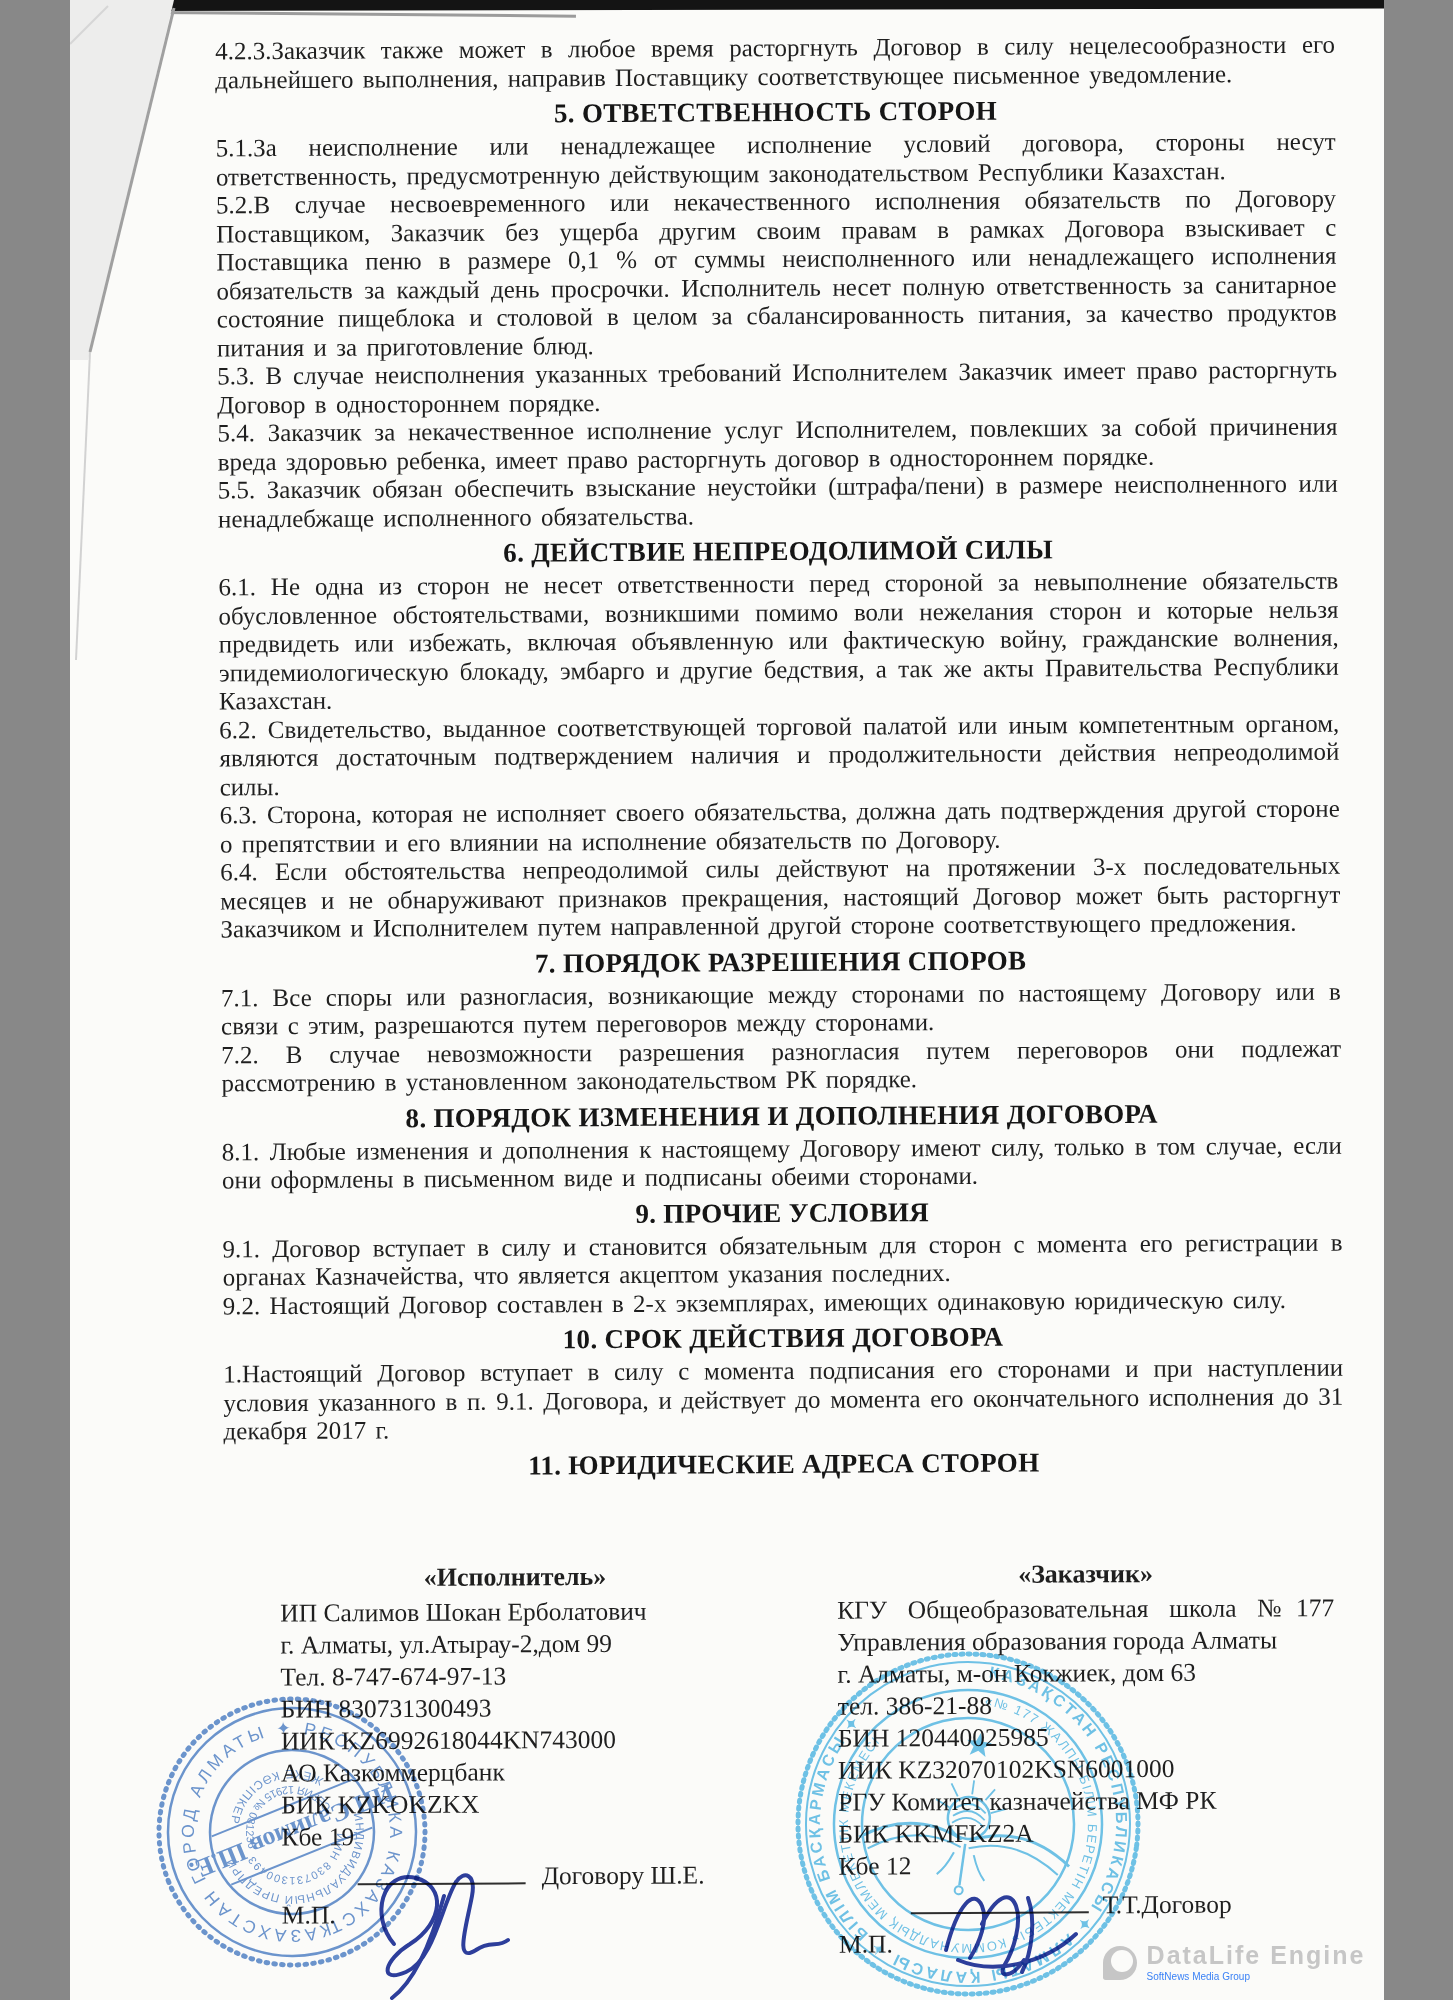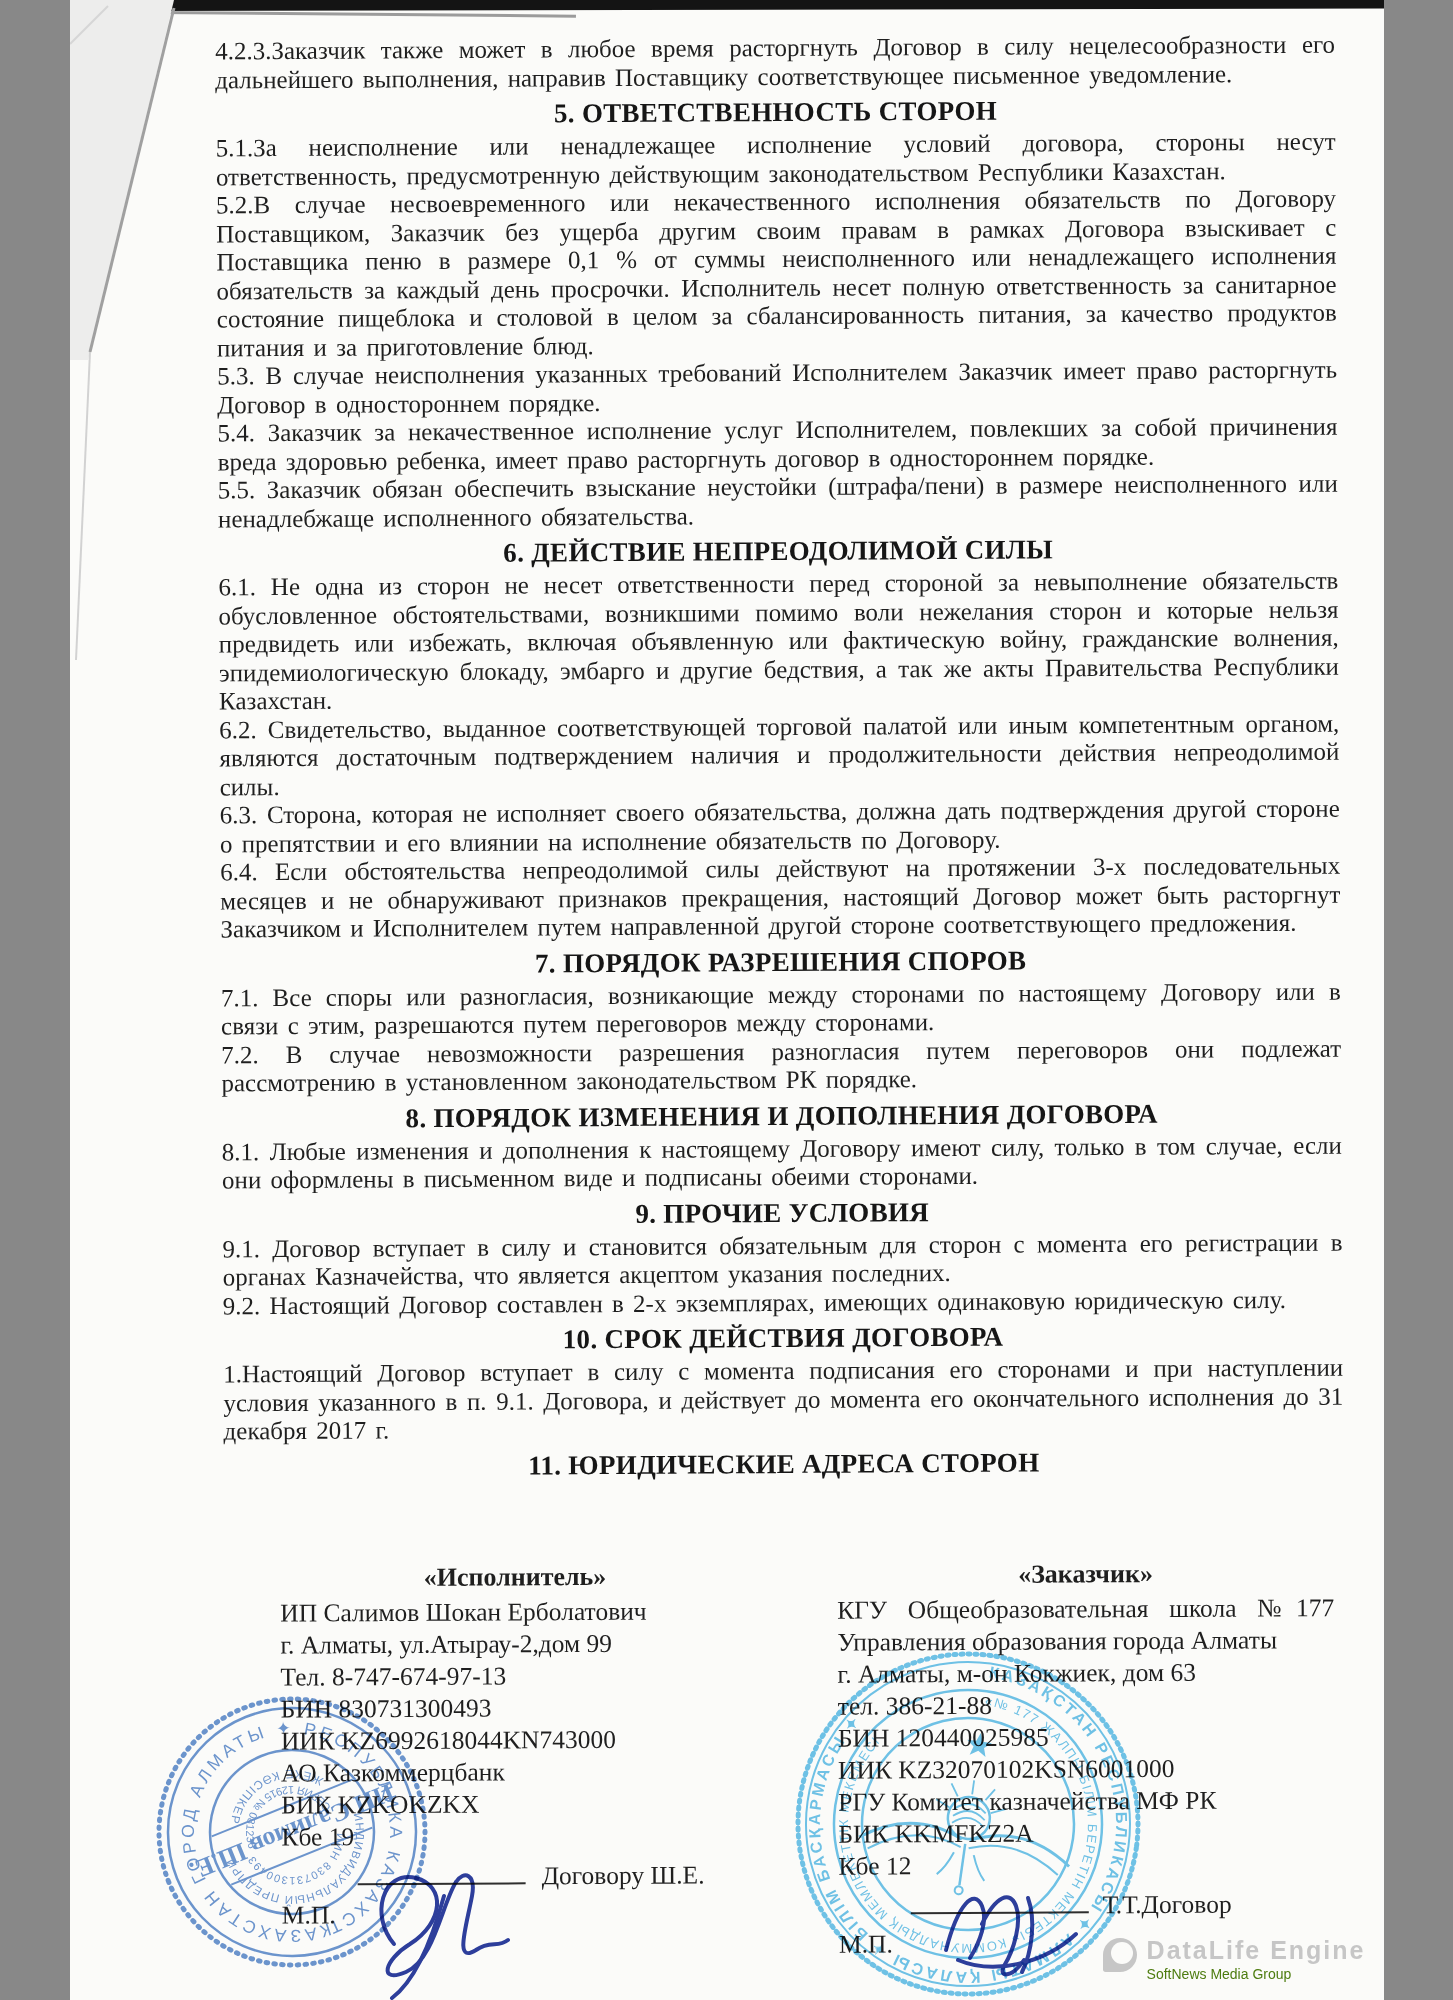--- a/index.html
+++ b/index.html
@@ -44,28 +44,28 @@
   .mp{margin-top:6px;}
   
   .stamp{position:absolute; mix-blend-mode:multiply;}
   .stamp-left{left:84px; top:1694px;}
   .stamp-right{left:722px; top:1648px;}
   .signature{position:absolute; mix-blend-mode:multiply;}
   .sig-exec{left:288px; top:1852px;}
   .sig-cust{left:860px; top:1862px;}
   
   .watermark{
-    position:absolute; right:18px; bottom:18px; display:flex; align-items:flex-start;
+    position:absolute; right:18px; bottom:18px; display:flex; align-items:center;
     font-family:"Liberation Sans", sans-serif; color:#c6c6c6;
   }
   .wm-logo{position:relative; width:34px; height:34px; margin-right:10px;}
   .wm-logo .c1{position:absolute; left:0; top:0; width:34px; height:34px; border-radius:50% 50% 50% 8%; background:#c6c6c6;}
   .wm-logo .c2{position:absolute; left:8px; top:4px; width:22px; height:22px; border-radius:50%; background:#fbfbf9;}
   .wm-title{font-size:25px; font-weight:bold; letter-spacing:2px; line-height:1;}
-  .wm-sub{font-size:14px; color:#4d7c0f; margin-top:3px;}
+  .wm-sub{font-size:10px; color:#3b82f6; margin-top:3px;}
   .speck{position:absolute; background:#c46a5a; opacity:0.8;}
 </style>
 </head>
 <body>
 
 <div class="page">
 
   <div class="top-bar"></div>
   <div class="top-bar-shadow"></div>
   <svg class="corner-svg" width="160" height="700">

